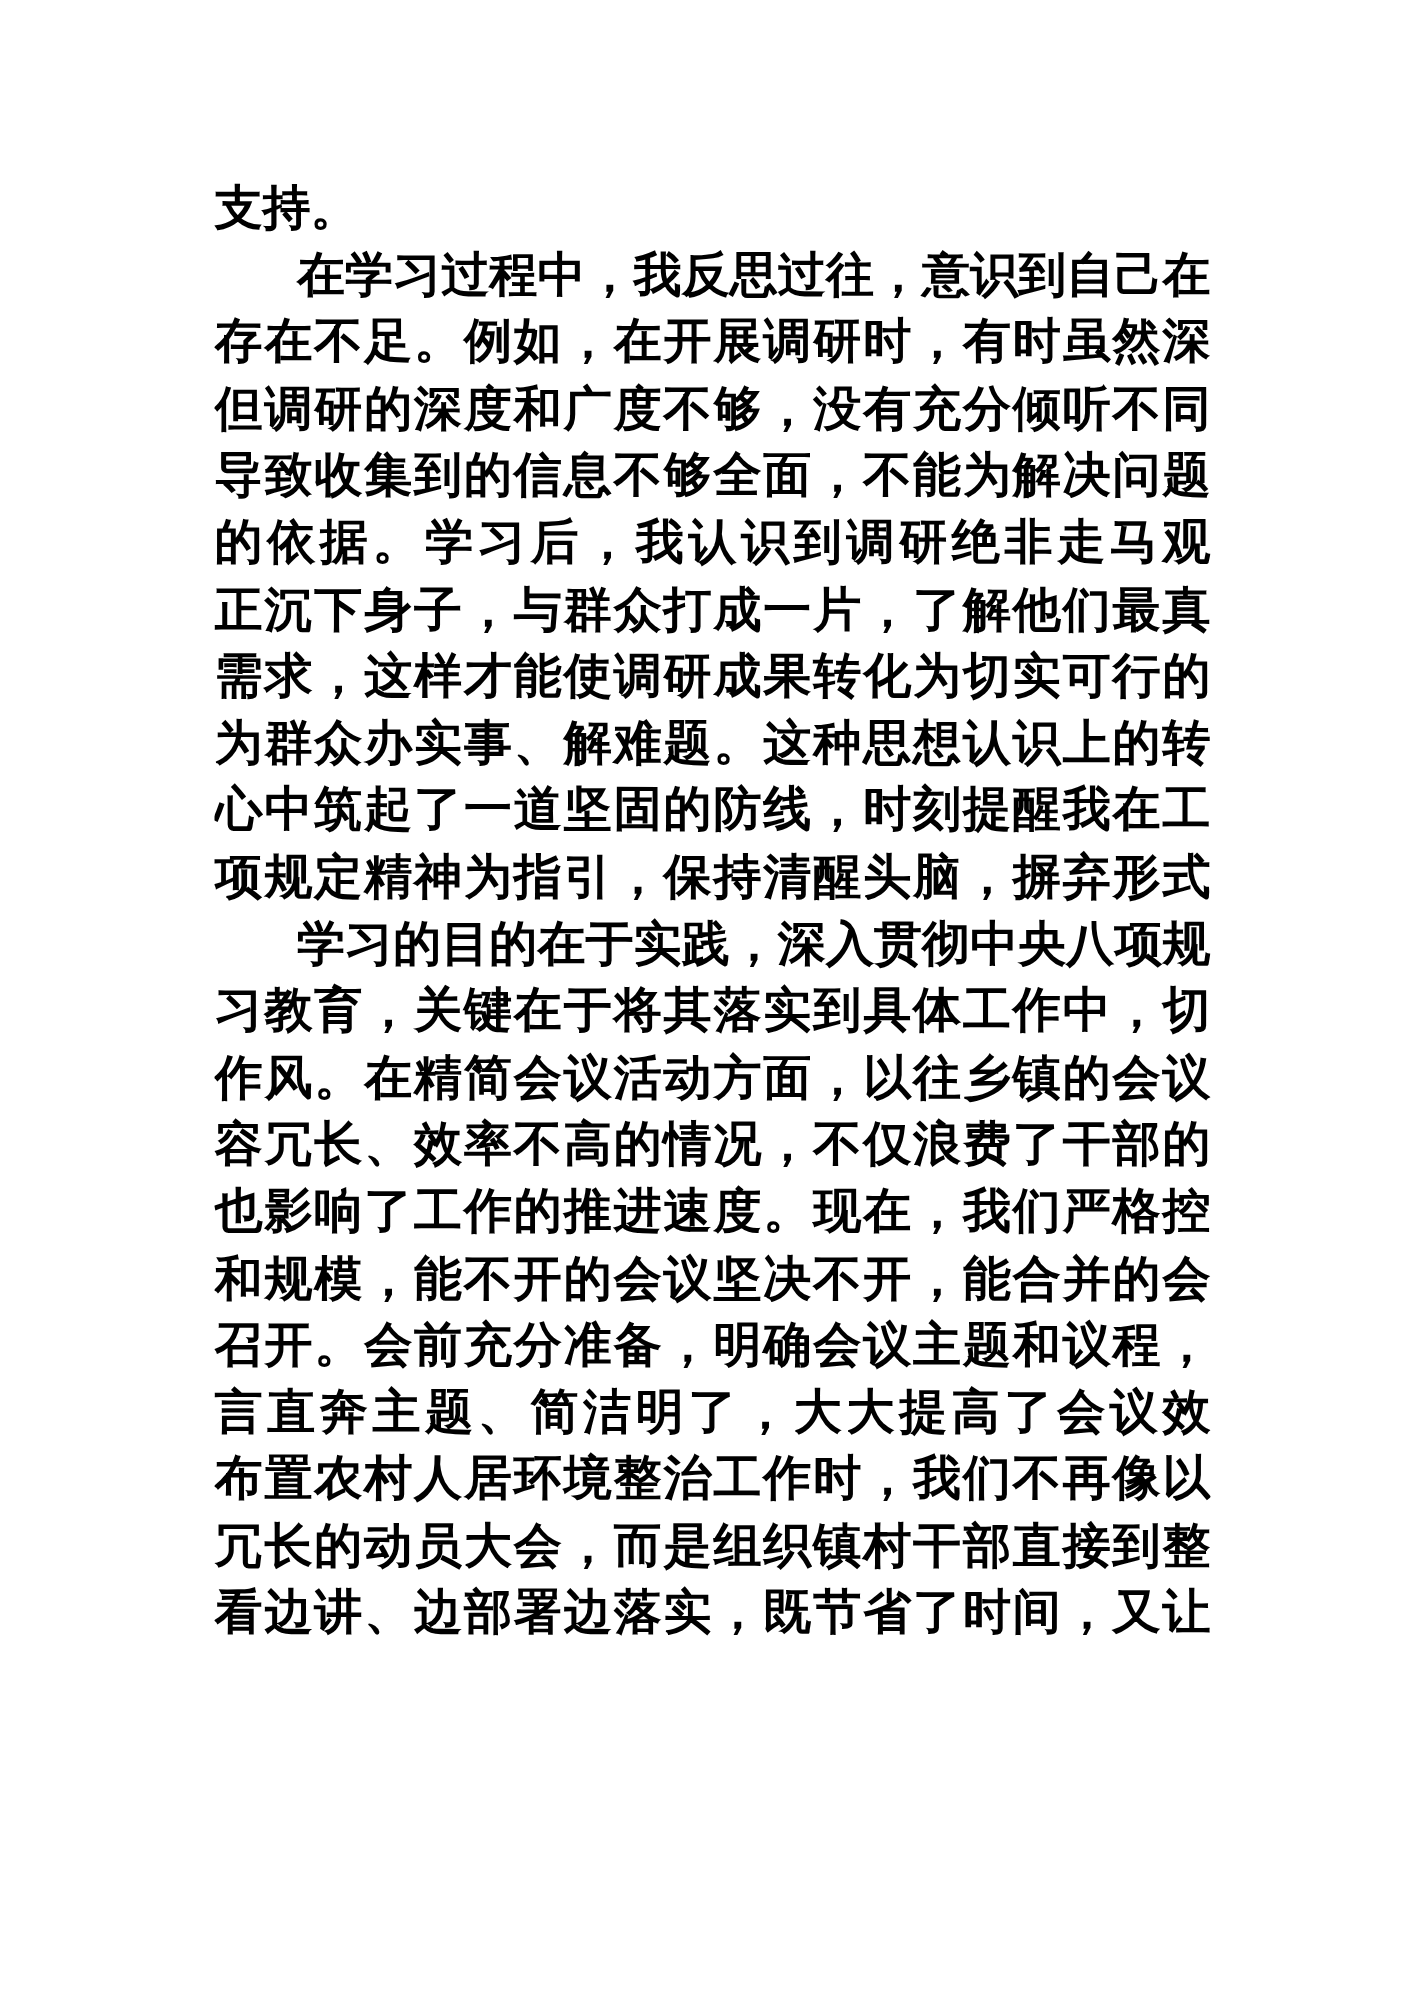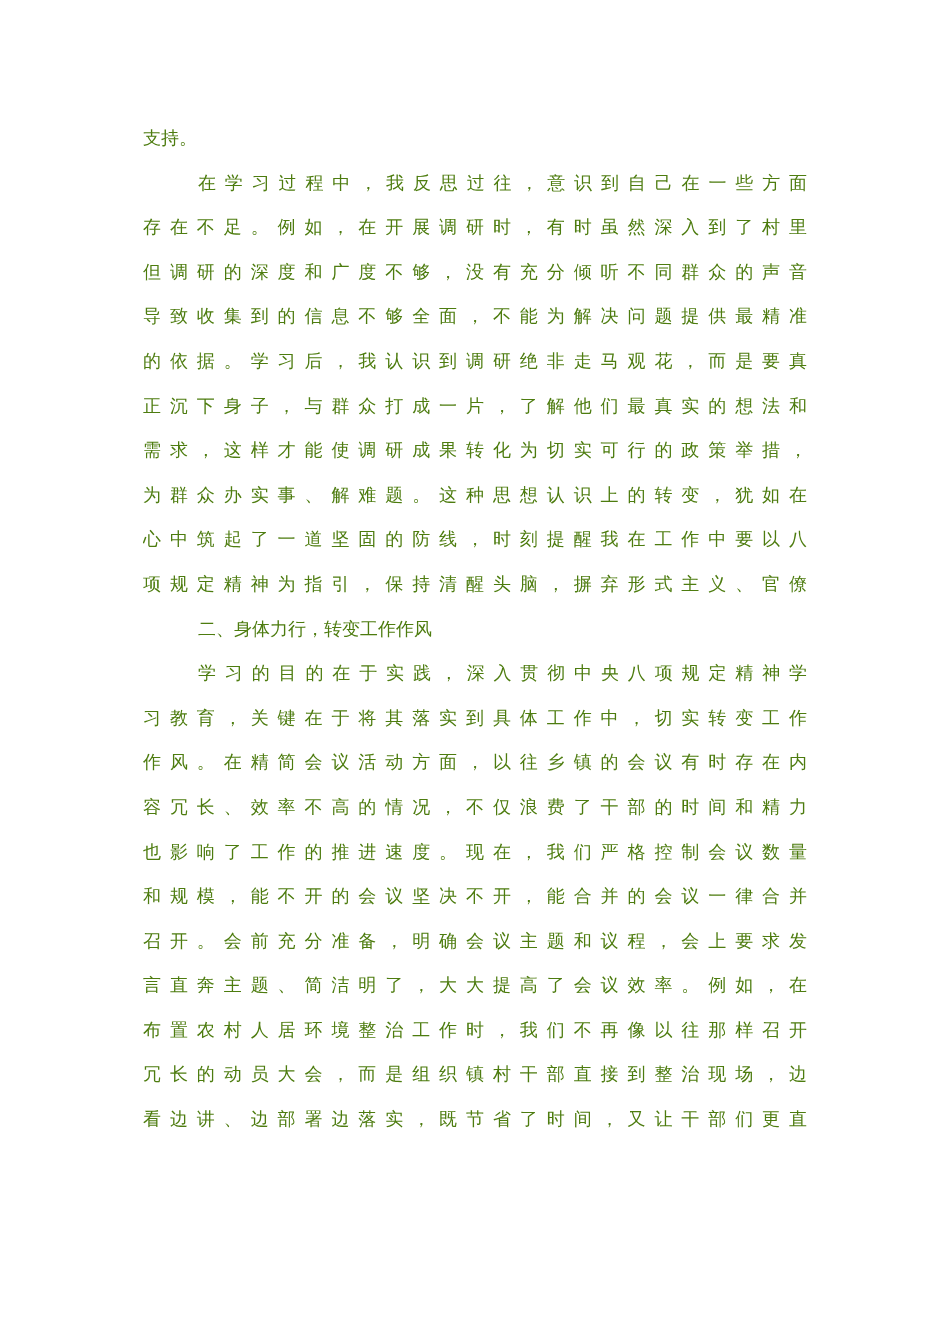--- a/index.html
+++ b/index.html
@@ -13,24 +13,24 @@
     height: 1344px;
     background: #ffffff;
     overflow: hidden;
     font-family: "Liberation Sans", "DejaVu Sans", sans-serif;
   }
   .text-block {
     position: absolute;
     left: 143px;
     top: 116px;
     width: 664px;
-    color: #4d7c0f;
-    font-size: 18px;
+    color: #000000;
+    font-size: 32px;
     line-height: 44.6px;
-    font-weight: 400;
+    font-weight: 700;
     letter-spacing: 0;
   }
   .line {
     height: 44.6px;
     overflow: hidden;
     text-align: left;
     white-space: normal;
   }
   
   .line.fill {
@@ -51,21 +51,20 @@
       <div class="line indent fill">在学习过程中，我反思过往，意识到自己在一些方面</div>
       <div class="line fill">存在不足。例如，在开展调研时，有时虽然深入到了村里</div>
       <div class="line fill">但调研的深度和广度不够，没有充分倾听不同群众的声音</div>
       <div class="line fill">导致收集到的信息不够全面，不能为解决问题提供最精准</div>
       <div class="line fill">的依据。学习后，我认识到调研绝非走马观花，而是要真</div>
       <div class="line fill">正沉下身子，与群众打成一片，了解他们最真实的想法和</div>
       <div class="line fill">需求，这样才能使调研成果转化为切实可行的政策举措，</div>
       <div class="line fill">为群众办实事、解难题。这种思想认识上的转变，犹如在</div>
       <div class="line fill">心中筑起了一道坚固的防线，时刻提醒我在工作中要以八</div>
       <div class="line fill">项规定精神为指引，保持清醒头脑，摒弃形式主义、官僚</div>
-      <div class="line indent">二、身体力行，转变工作作风</div>
       <div class="line indent fill">学习的目的在于实践，深入贯彻中央八项规定精神学</div>
       <div class="line fill">习教育，关键在于将其落实到具体工作中，切实转变工作</div>
       <div class="line fill">作风。在精简会议活动方面，以往乡镇的会议有时存在内</div>
       <div class="line fill">容冗长、效率不高的情况，不仅浪费了干部的时间和精力</div>
       <div class="line fill">也影响了工作的推进速度。现在，我们严格控制会议数量</div>
       <div class="line fill">和规模，能不开的会议坚决不开，能合并的会议一律合并</div>
       <div class="line fill">召开。会前充分准备，明确会议主题和议程，会上要求发</div>
       <div class="line fill">言直奔主题、简洁明了，大大提高了会议效率。例如，在</div>
       <div class="line fill">布置农村人居环境整治工作时，我们不再像以往那样召开</div>
       <div class="line fill">冗长的动员大会，而是组织镇村干部直接到整治现场，边</div>

